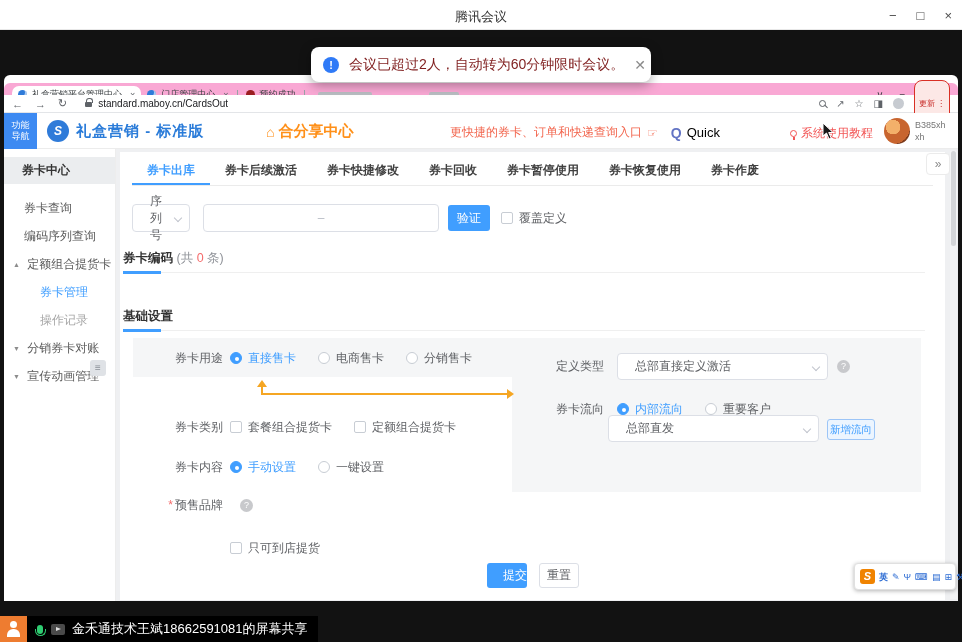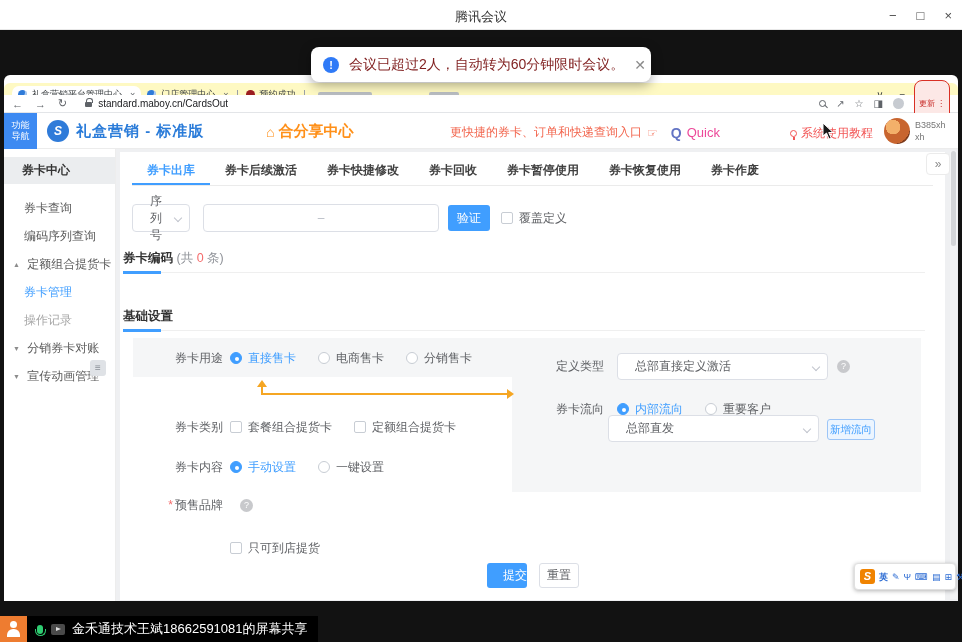--- a/index.html
+++ b/index.html
@@ -18,21 +18,21 @@
   
   .toast { position:absolute; left:311px; top:17px; width:340px; height:35px; background:#fff; border-radius:8px;
            box-shadow:0 3px 12px rgba(0,0,0,.35); display:flex; align-items:center; padding:0 12px; z-index:40; }
   .toast .info-dot { width:16px; height:16px; border-radius:50%; background:#2f7af7; color:#fff; font-size:11px; font-weight:bold;
            display:flex; align-items:center; justify-content:center; flex:0 0 16px; }
   .toast .msg { font-size:14px; color:#7f1d1d; margin-left:10px; white-space:nowrap; }
   .toast .close { margin-left:10px; color:#8a8a8a; font-size:14px; }
 
   
   .browser { position:absolute; left:4px; top:45px; width:954px; height:526px; background:#fff; border-radius:6px 6px 0 0; }
-  .tabstrip { position:absolute; top:8px; left:0; right:0; height:20px; background:#fef9c3; border-radius:6px 6px 0 0; display:flex; align-items:flex-end;justify-content:space-between; }
+  .tabstrip { position:absolute; top:8px; left:0; right:0; height:20px; background:#f9a8d4; border-radius:6px 6px 0 0; display:flex; align-items:flex-end;justify-content:space-between; }
   .tab { height:17px; display:flex; align-items:center; padding:0 6px; font-size:9px; color:#3c4043; white-space:nowrap; }
   .tab.active { background:#fff; border-radius:7px 7px 0 0; }
   .tab .favicon { width:9px; height:9px; border-radius:50%; margin-right:5px; flex:0 0 9px; }
   .favicon.blue { background:#2f7bd9; box-shadow:inset -2px -2px 0 rgba(255,255,255,.6); }
   .favicon.red  { background:#9b1d20; }
   .favicon.green{ background:#3aa757; border-radius:2px; }
   .tab .tab-close { margin-left:8px; color:#5f6368; font-size:9px; }
   .tab-sep { width:1px; height:10px; background:#9aa0a6; margin:0 2px 3px 2px; }
   .tab-stub { display:flex; align-items:center; height:17px; padding:0 6px; }
   .blurbar { width:54px; height:5px; background:#b9bdc2; border-radius:2px; margin-left:5px; }
@@ -57,36 +57,36 @@
   .appheader { position:absolute; top:0; left:0; right:0; height:36px; background:#fff; border-bottom:1px solid #ececec; }
   .nav-toggle { position:absolute; left:0; top:0; width:33px; height:36px; background:#3d8af2; color:#fff; font-size:9px;
                 display:flex; flex-direction:column; align-items:center; justify-content:center; line-height:11px; }
   .logo { position:absolute; left:43px; top:7px; width:22px; height:22px; border-radius:50%; background:#2f7bd9; color:#fff;
           display:flex; align-items:center; justify-content:center; font-size:12px; font-weight:bold; font-style:italic; }
   .brand { position:absolute; left:72px; top:9px; font-size:15px; font-weight:bold; color:#2b7cd9; letter-spacing:1px; }
   .share-center { position:absolute; left:262px; top:9px; display:flex; align-items:center; gap:4px; color:#ff9019; font-size:15px; font-weight:bold; }
   .share-center .house { font-size:14px; }
   .quick-entry { position:absolute; left:446px; top:11px; display:flex; align-items:center; gap:5px; font-size:12px; color:#f2654d; }
   .quick-q { color:#6273c4; font-weight:bold; font-size:14px; margin-left:8px; }
-  .quick-word { color:#ec4899; font-size:13px; }
+  .quick-word { color:#000000; font-size:13px; }
   .tutorial { position:absolute; left:786px; top:12px; display:flex; align-items:center; gap:4px; font-size:12px; color:#f25555; }
   .icon-bulb { width:7px; height:7px; border:1.3px solid #f25555; border-radius:50%; position:relative; }
   .icon-bulb::after { content:""; position:absolute; left:1.5px; bottom:-4px; width:2px; height:3px; background:#f25555; }
   .hdr-avatar { position:absolute; left:880px; top:5px; width:26px; height:26px; border-radius:50%;
                 background:radial-gradient(circle at 35% 35%, #f3b06a 0 30%, #c8652f 31% 70%, #7e3c1d 71%); }
   .hdr-user { position:absolute; left:911px; top:6px; font-size:9px; color:#777; line-height:12px; }
 
   .pagebody { position:absolute; top:36px; left:0; right:0; bottom:0; background:#eff0f2; }
   .sidebar { position:absolute; left:0; top:0; bottom:0; width:112px; background:#fff; border-right:1px solid #ededed; }
   .sb-header { margin-top:8px; height:27px; line-height:27px; background:#ebedef; font-size:12px; font-weight:bold; color:#333; padding-left:18px; }
   .sb-list { margin-top:10px; list-style:none; }
   .sb-item { height:28px; line-height:28px; font-size:12px; color:#595959; padding-left:20px; white-space:nowrap; }
   .sb-item.group { padding-left:9px; }
   .sb-item .tri { display:inline-block; font-size:7px; color:#8c8c8c; margin-right:4px; vertical-align:1px; }
-  .sb-item.child { padding-left:20px; }
+  .sb-item.child { padding-left:36px; }
   .sb-item.active { color:#409eff; }
   .sb-item.dim { color:#a6a6a6; }
   .sb-handle { position:absolute; left:86px; top:211px; width:16px; height:16px; background:#dfe2e6; border-radius:3px;
                color:#8a8f96; font-size:10px; line-height:15px; text-align:center; }
 
   
   .card { position:absolute; left:116px; top:3px; width:825px; height:448px; background:#fff; }
   .m-tabs { position:absolute; top:4px; left:12px; right:12px; height:30px; border-bottom:1px solid #ebebeb; display:flex; }
   .m-tab { padding:0 15px; line-height:28px; font-size:12px; font-weight:bold; color:#404040; white-space:nowrap; }
   .m-tab.active { color:#409eff; border-bottom:2px solid #409eff; }

